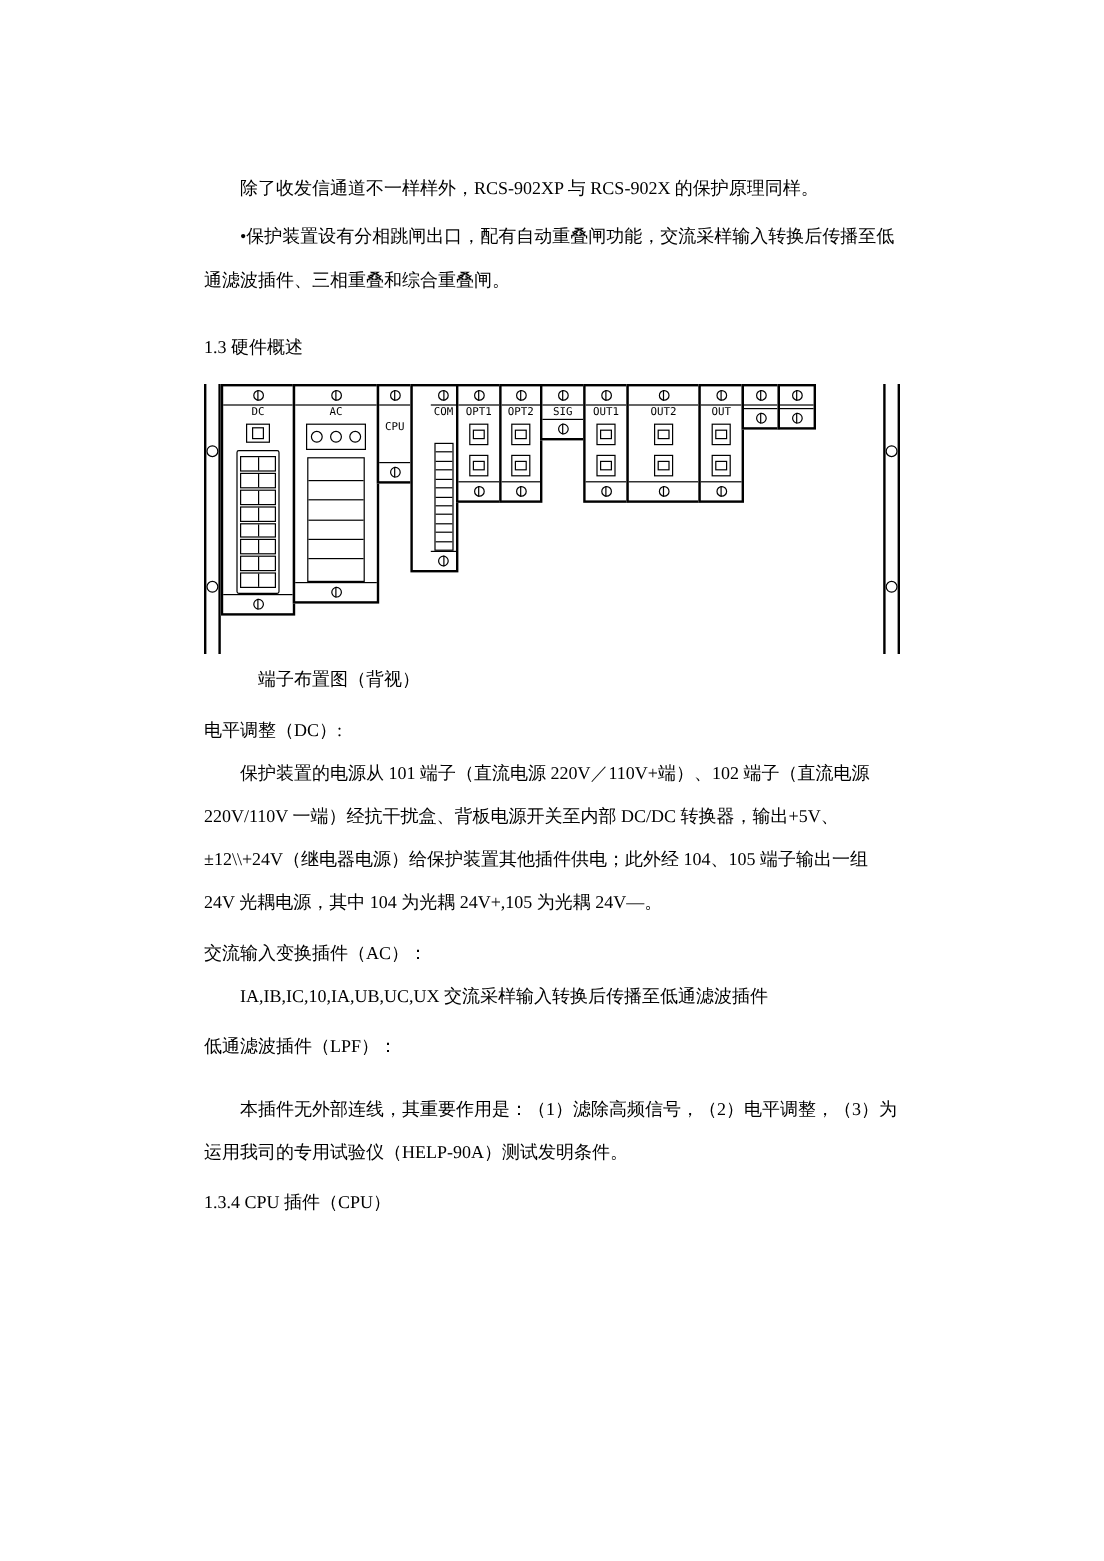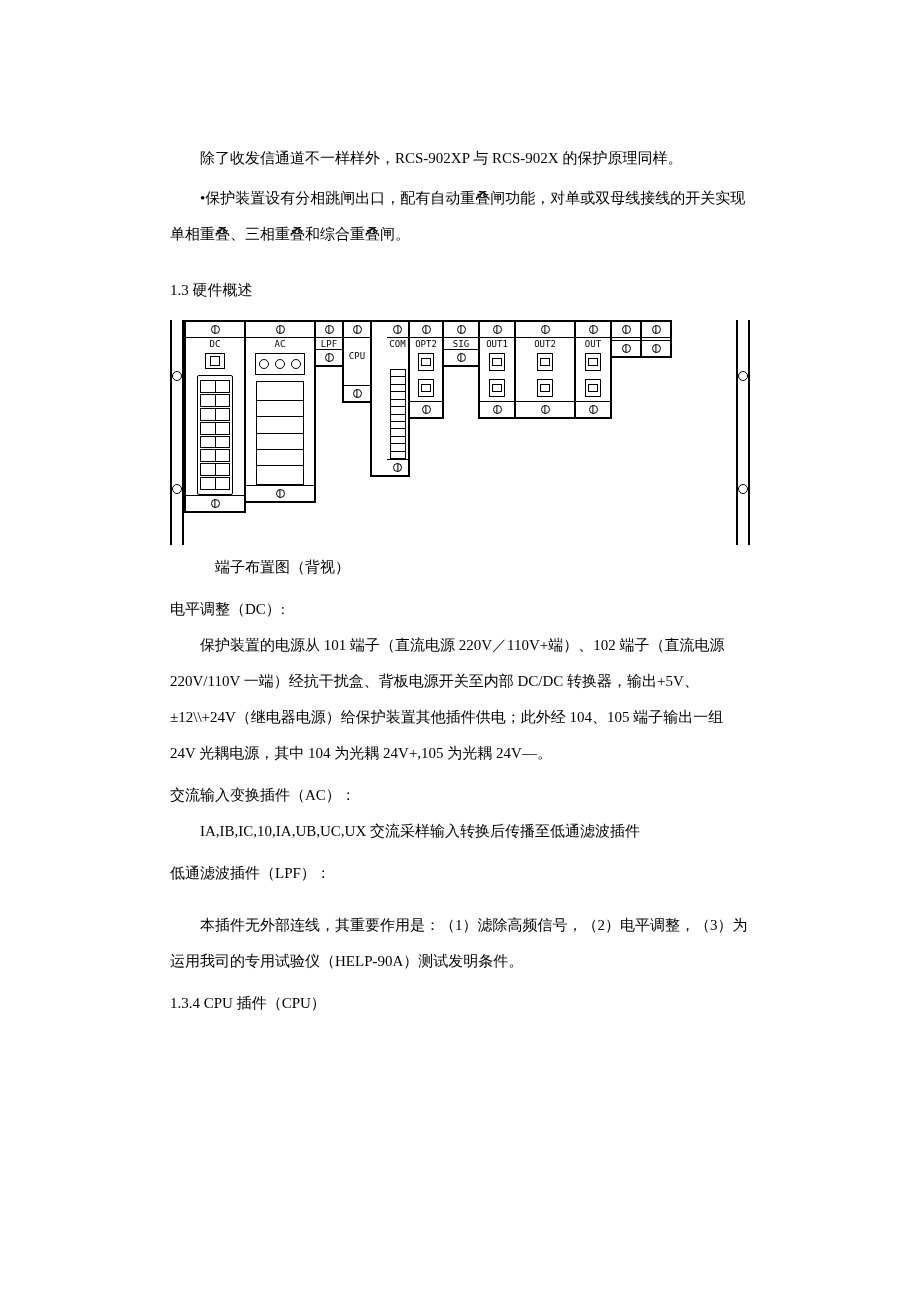--- a/index.html
+++ b/index.html
@@ -162,21 +162,21 @@
     .vline {
       flex:1; width:8px;
       border-left:1.5px solid #000;
       border-right:1.5px solid #000;
     }
   </style>
 </head>
 <body>
 
 <p class="para">除了收发信通道不一样样外，RCS-902XP 与 RCS-902X 的保护原理同样。</p>
-<p class="para">•保护装置设有分相跳闸出口，配有自动重叠闸功能，对单或双母线接线的开关实现单相重叠、三相重叠和综合重叠闸。</p>
+<p class="para">•保护装置设有分相跳闸出口，配有自动重叠闸功能，交流采样输入转换后传播至低通滤波插件、三相重叠和综合重叠闸。</p>
 
 <p class="heading">1.3 硬件概述</p>
 
 <div class="diagram">
   <div class="rail">
     <div class="hole"></div>
       <div class="hole"></div>
   </div>
   <div class="slots" id="slots-container">
       <div class="slot" style="width: 62px;">
@@ -218,30 +218,20 @@
               <div class="r"></div>
               <div class="r"></div>
               <div class="r"></div>
             </div>
           </div>
         </div>
         <div class="scr-bot">
           <div class="scr"></div>
         </div>
       </div>
-      <div class="slot" style="width: 30px;">
-        <div class="scr-top">
-          <div class="scr"></div>
-        </div>
-        <div class="slot-label">LPF</div>
-        <div class="slot-body"></div>
-        <div class="scr-bot">
-          <div class="scr"></div>
-        </div>
-      </div>
       <div class="slot" style="width: 30px; gap: 12px;">
         <div class="scr-top">
           <div class="scr"></div>
         </div>
         <div class="slot-label">CPU</div>
         <div class="slot-body"></div>
         <div class="scr-bot">
           <div class="scr"></div>
         </div>
       </div>
@@ -258,20 +248,34 @@
             <div class="r"></div>
             <div class="r"></div>
             <div class="r"></div>
             <div class="r"></div>
             <div class="r"></div>
             <div class="r"></div>
             <div class="r"></div>
             <div class="r"></div>
             <div class="r"></div>
           </div>
+        </div>
+        <div class="scr-bot">
+          <div class="scr"></div>
+        </div>
+      </div>
+      <div class="slot" style="width: 38px;">
+        <div class="scr-top">
+          <div class="scr"></div>
+        </div>
+        <div class="slot-label">OPT1</div>
+        <div class="slot-body">
+          <div class="rj"></div>
+          <div class="vline"></div>
+          <div class="rj"></div>
         </div>
         <div class="scr-bot">
           <div class="scr"></div>
         </div>
       </div>
       <div class="slot" style="width: 36px;">
         <div class="scr-top">
           <div class="scr"></div>
         </div>
         <div class="slot-label">OPT2</div>

